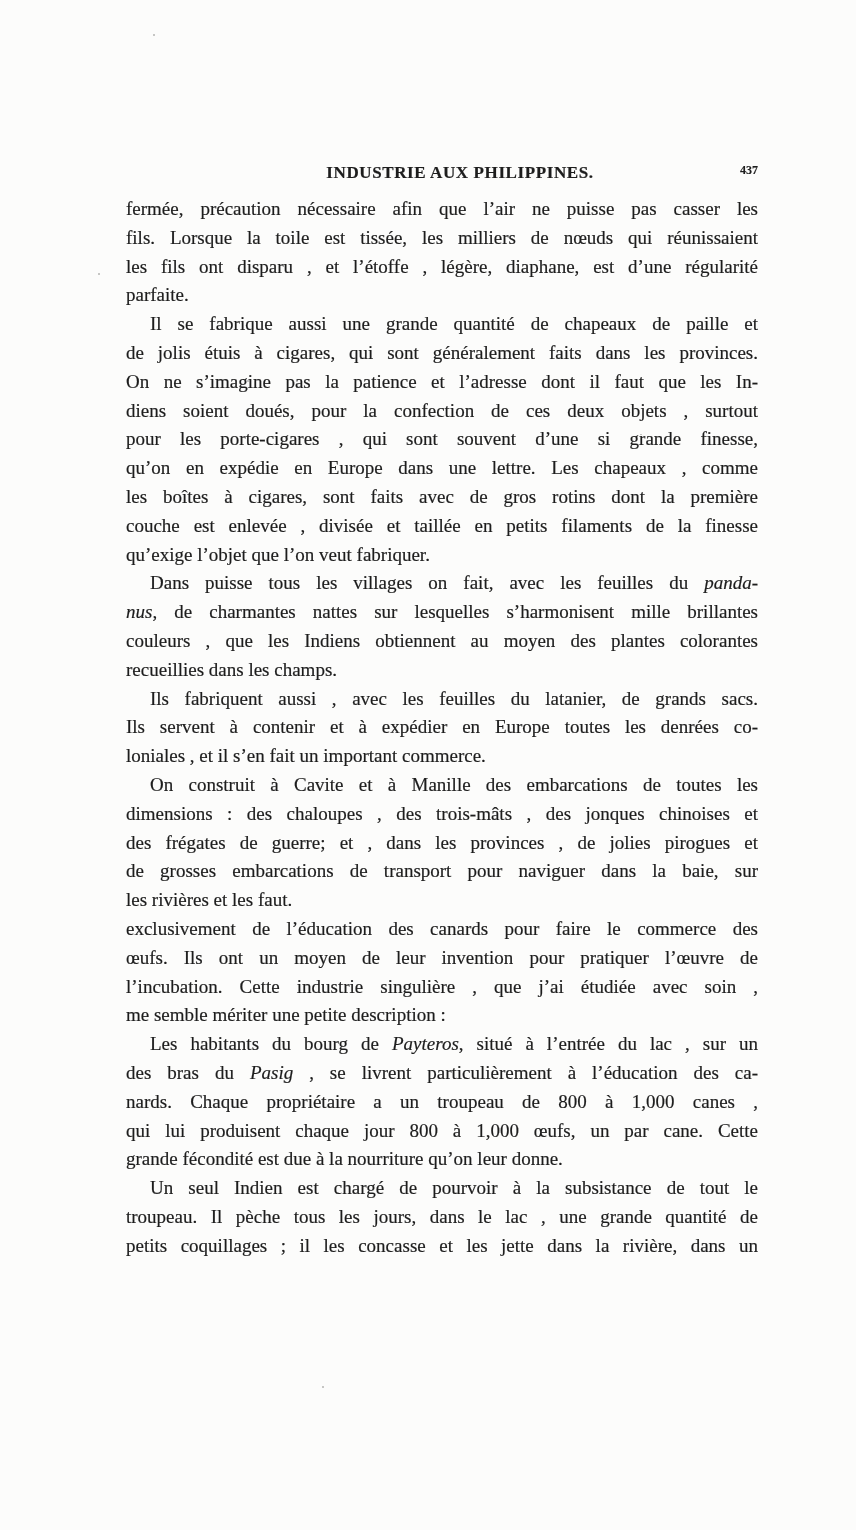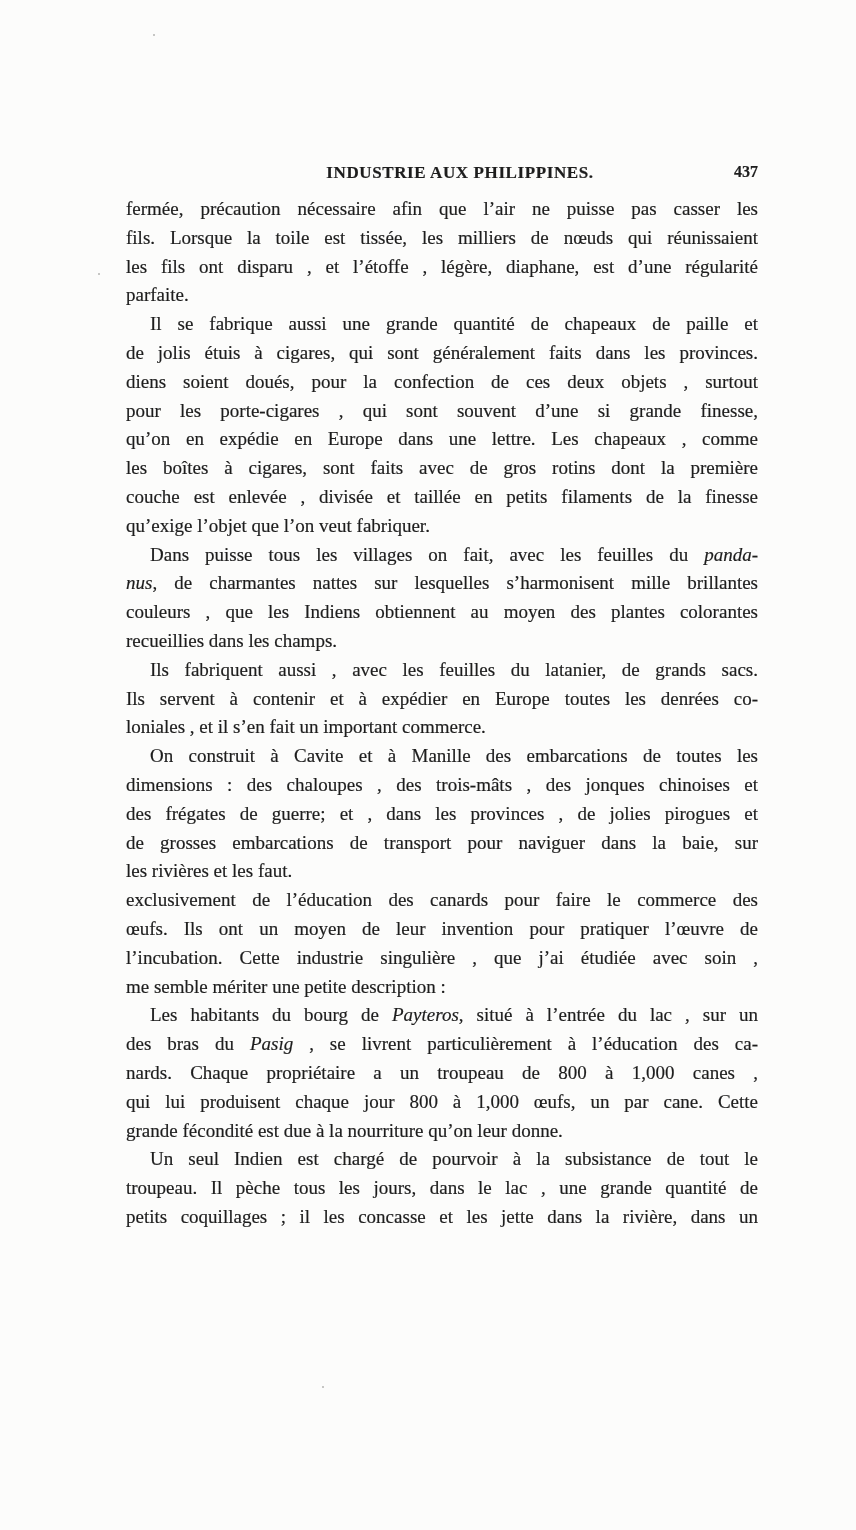--- a/index.html
+++ b/index.html
@@ -33,21 +33,21 @@
     font-weight: bold;
     letter-spacing: 0.6px;
     white-space: nowrap;
     margin-left: 33px;
     -webkit-text-stroke: 0.2px #1d1d1d;
   }
   .page-number {
     position: absolute;
     right: 0;
     top: 0;
-    font-size: 16px;
+    font-size: 12px;
     font-weight: bold;
     -webkit-text-stroke: 0.15px #1d1d1d;
   }
   .body .line {
     font-size: 19px;
     line-height: 28.8px;
     text-align: justify;
     text-align-last: justify;
     -webkit-text-stroke: 0.18px #1d1d1d;
   }
@@ -80,20 +80,21 @@
     <div class="body" id="body-text">
         <div>
           <div class="line"><span>fermée, précaution nécessaire afin que l’air ne puisse pas casser les</span></div>
           <div class="line"><span>fils. Lorsque la toile est tissée, les milliers de nœuds qui réunissaient</span></div>
           <div class="line"><span>les fils ont disparu , et l’étoffe , légère, diaphane, est d’une régularité</span></div>
           <div class="line para-end"><span>parfaite.</span></div>
         </div>
         <div>
           <div class="line indent"><span>Il se fabrique aussi une grande quantité de chapeaux de paille et</span></div>
           <div class="line"><span>de jolis étuis à cigares, qui sont généralement faits dans les provinces.</span></div>
+          <div class="line"><span>On ne s’imagine pas la patience et l’adresse dont il faut que les In-</span></div>
           <div class="line"><span>diens soient doués, pour la confection de ces deux objets , surtout</span></div>
           <div class="line"><span>pour les porte-cigares , qui sont souvent d’une si grande finesse,</span></div>
           <div class="line"><span>qu’on en expédie en Europe dans une lettre. Les chapeaux , comme</span></div>
           <div class="line"><span>les boîtes à cigares, sont faits avec de gros rotins dont la première</span></div>
           <div class="line"><span>couche est enlevée , divisée et taillée en petits filaments de la finesse</span></div>
           <div class="line para-end"><span>qu’exige l’objet que l’on veut fabriquer.</span></div>
         </div>
         <div>
           <div class="line indent"><span>Dans puisse tous les villages on fait, avec les feuilles du </span><span class="it">panda-</span></div>
           <div class="line"><span class="it">nus</span><span>, de charmantes nattes sur lesquelles s’harmonisent mille brillantes</span></div>

